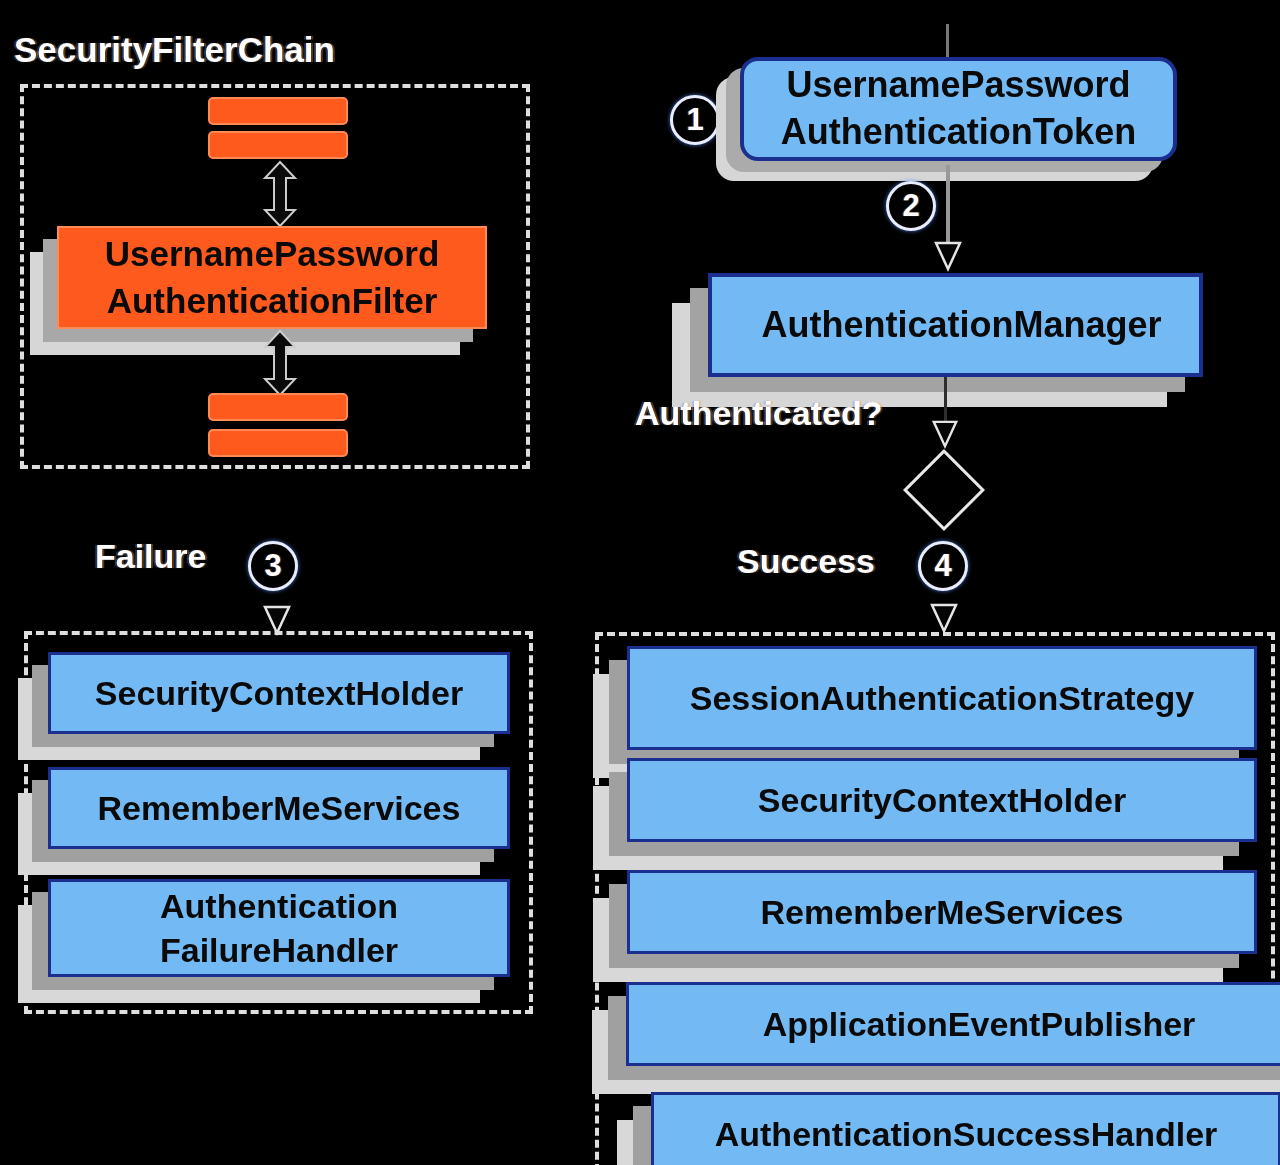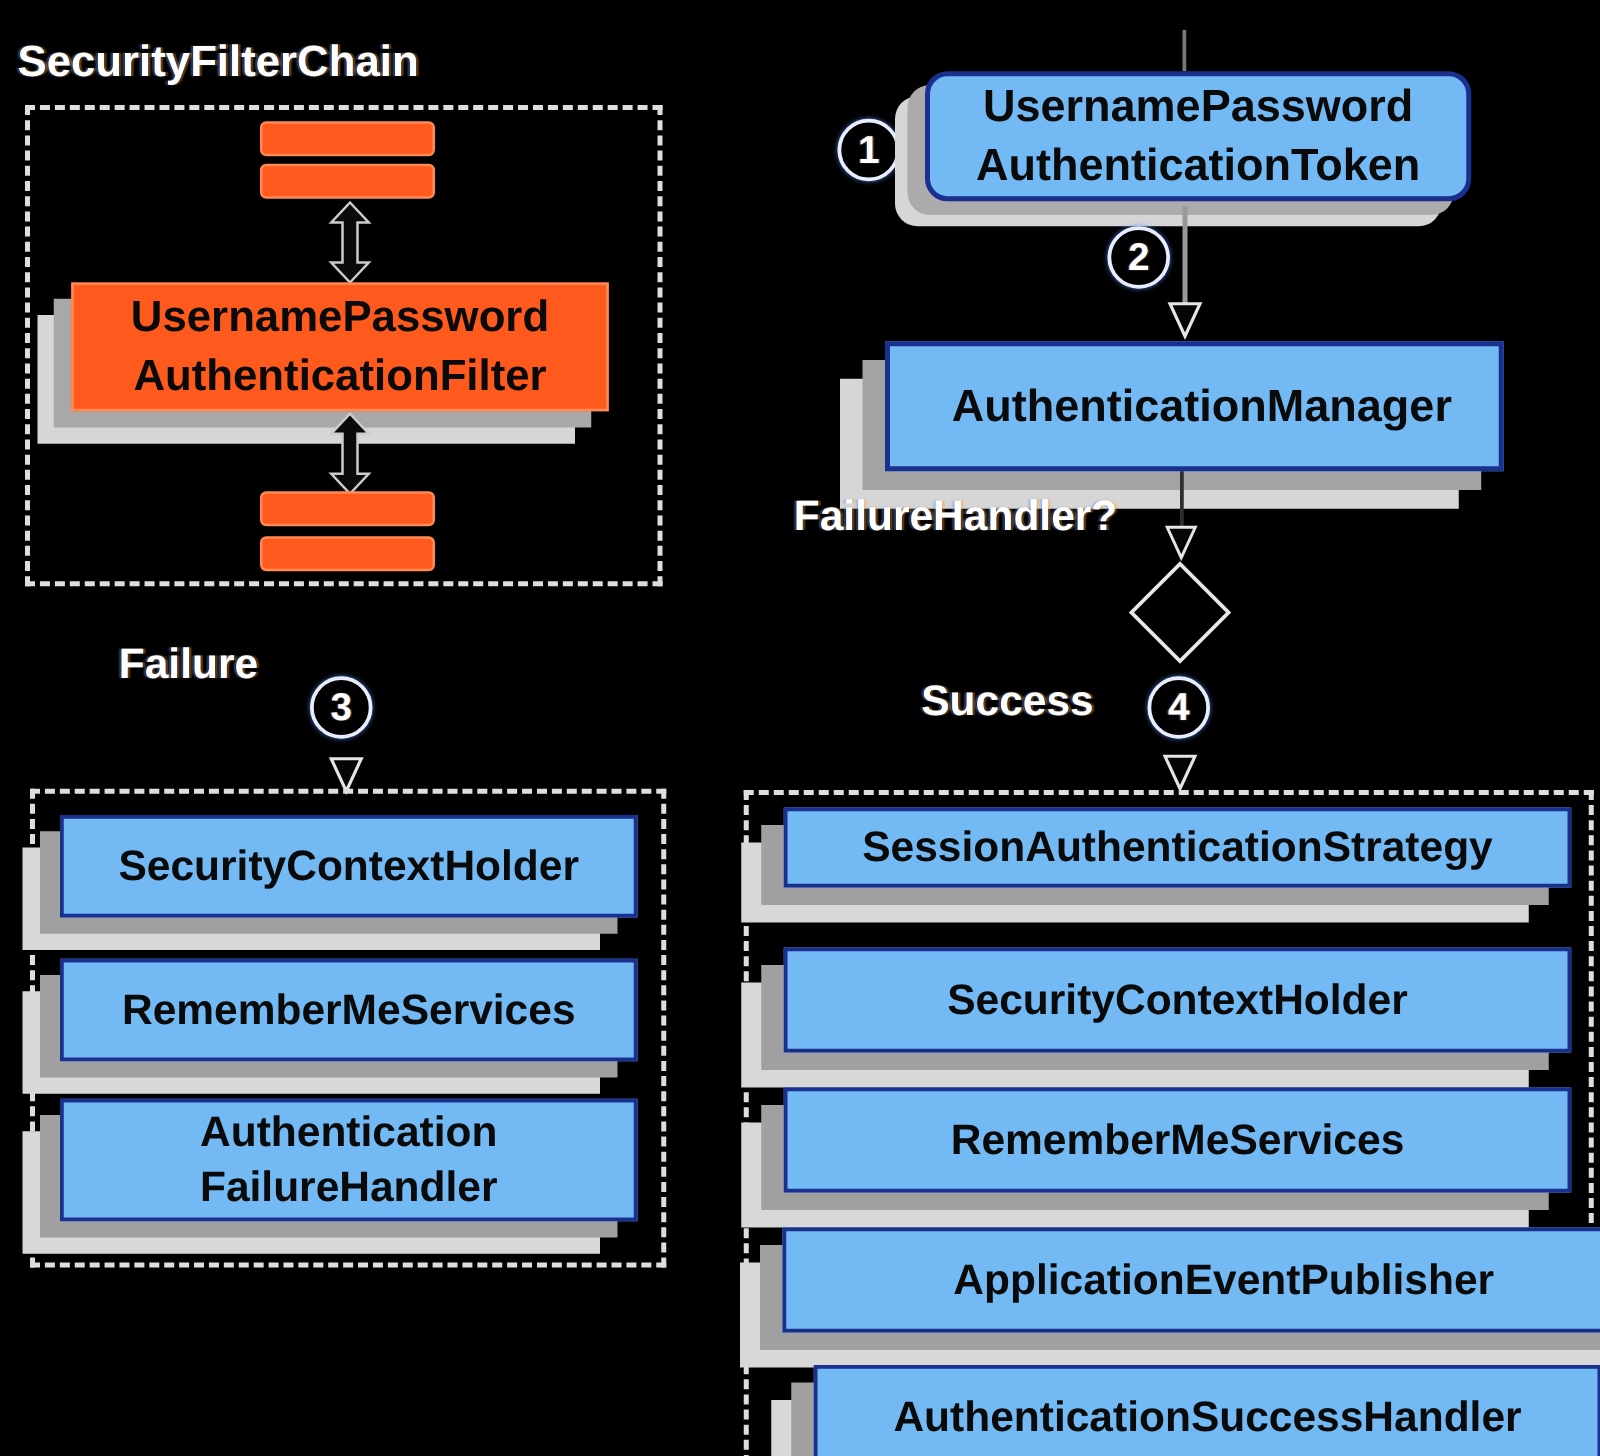--- a/index.html
+++ b/index.html
@@ -90,29 +90,29 @@
     <polygon points="3,3 27,3 15,29" fill="#050505" stroke="#e5e5e5" stroke-width="2.5"></polygon>
   </svg>
 
   <div class="bluebox" style="left:708px;top:249px;width:495px;height:104px;border-width:4px;font-size:36px;
        box-shadow:-18px 15px 0 #a3a3a3, -36px 30px 0 #d6d6d6;padding-left:12px;">
     <span>AuthenticationManager</span>
   </div>
 
   <div class="vline" style="left:944px;top:353px;height:44px;background:#2e2e2e;"></div>
 
-  <div class="lbl" style="left:635px;top:370px;font-size:34px;">FailureHandler?</div>
+  <div class="lbl" style="left:635px;top:370px;font-size:34px;">Authenticated?</div>
 
   <svg style="left:930px;top:395px;" width="30" height="30" viewBox="0 0 30 32">
     <polygon points="3,3 27,3 15,29" fill="#050505" stroke="#e5e5e5" stroke-width="2.5"></polygon>
   </svg>
 
   <div class="diamond"></div>
 
-  <div class="lbl" style="left:95px;top:488px;font-size:34px;">Failure</div>
+  <div class="lbl" style="left:95px;top:513px;font-size:34px;">Failure</div>
   <div class="badge" style="left:248px;top:517px;">3</div>
 
   <svg style="left:262px;top:580px;" width="30" height="32" viewBox="0 0 30 32">
     <polygon points="3,3 27,3 15,29" fill="#050505" stroke="#e5e5e5" stroke-width="2.5"></polygon>
   </svg>
 
   <div class="dashedbox" style="left:24px;top:607px;width:509px;height:383px;"></div>
 
   <div class="bluebox shL" style="left:48px;top:628px;width:462px;height:82px;font-size:34px;">
     <span>SecurityContextHolder</span>
@@ -127,21 +127,21 @@
 
   <div class="lbl" style="left:737px;top:518px;font-size:34px;">Success</div>
   <div class="badge" style="left:918px;top:517px;">4</div>
 
   <svg style="left:929px;top:578px;" width="30" height="32" viewBox="0 0 30 32">
     <polygon points="3,3 27,3 15,29" fill="#050505" stroke="#e5e5e5" stroke-width="2.5"></polygon>
   </svg>
 
   <div class="dashedbox" style="left:595px;top:608px;width:680px;height:552px;"></div>
 
-  <div class="bluebox shR" style="left:627px;top:622px;width:630px;height:64px;font-size:34px;">
+  <div class="bluebox shR" style="left:627px;top:622px;width:630px;height:104px;font-size:34px;">
     <span>SessionAuthenticationStrategy</span>
   </div>
   <div class="bluebox shR" style="left:627px;top:734px;width:630px;height:84px;font-size:34px;">
     <span>SecurityContextHolder</span>
   </div>
   <div class="bluebox shR" style="left:627px;top:846px;width:630px;height:84px;font-size:34px;">
     <span>RememberMeServices</span>
   </div>
   <div class="bluebox shR" style="left:626px;top:958px;width:706px;height:84px;font-size:34px;">
     <span>ApplicationEventPublisher</span>

